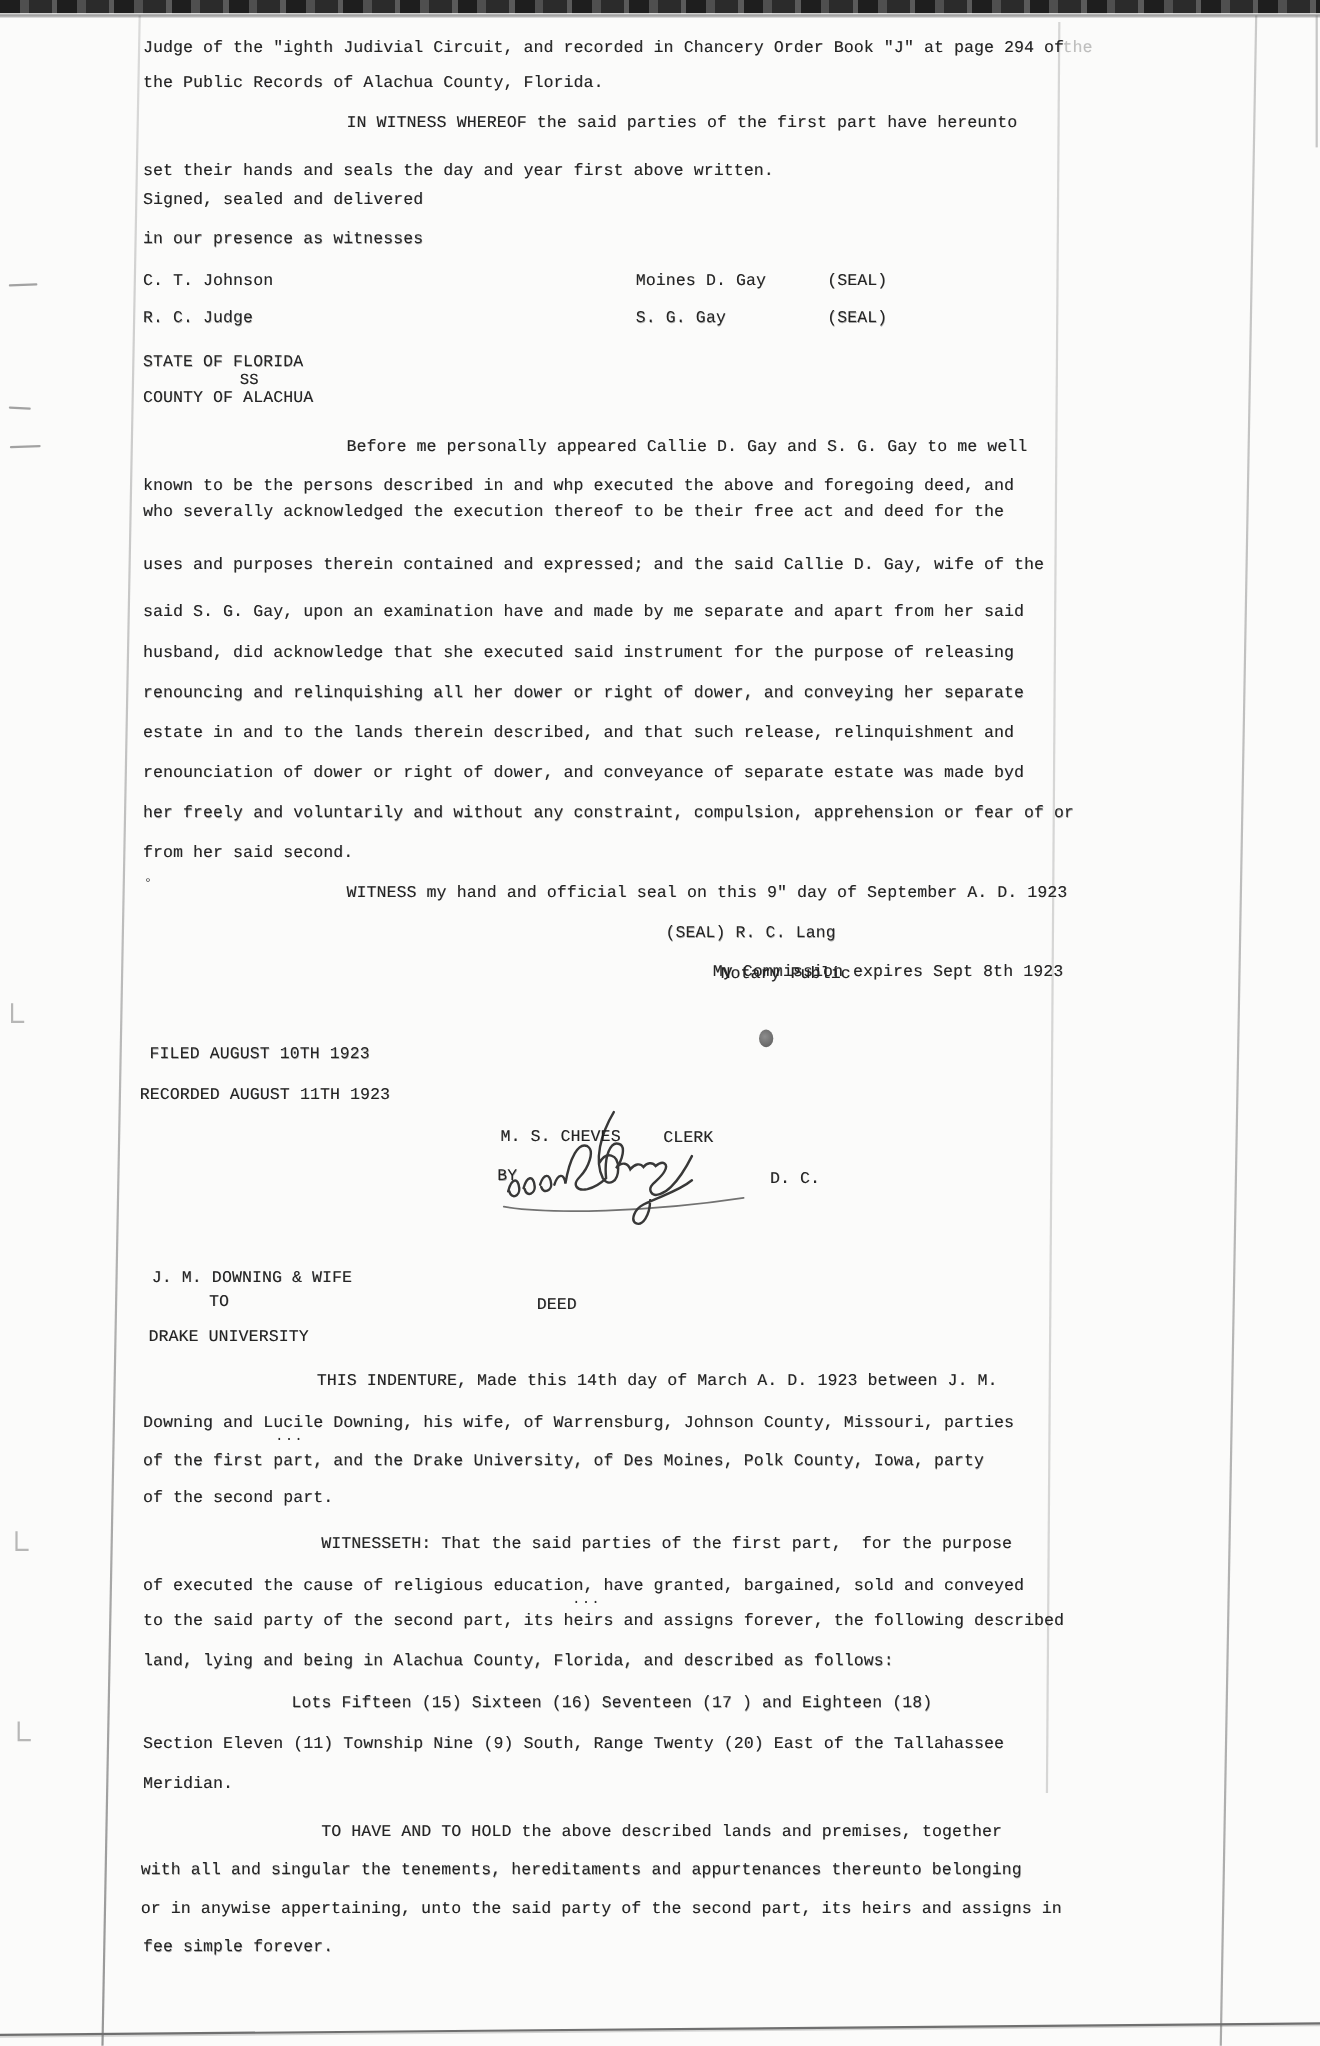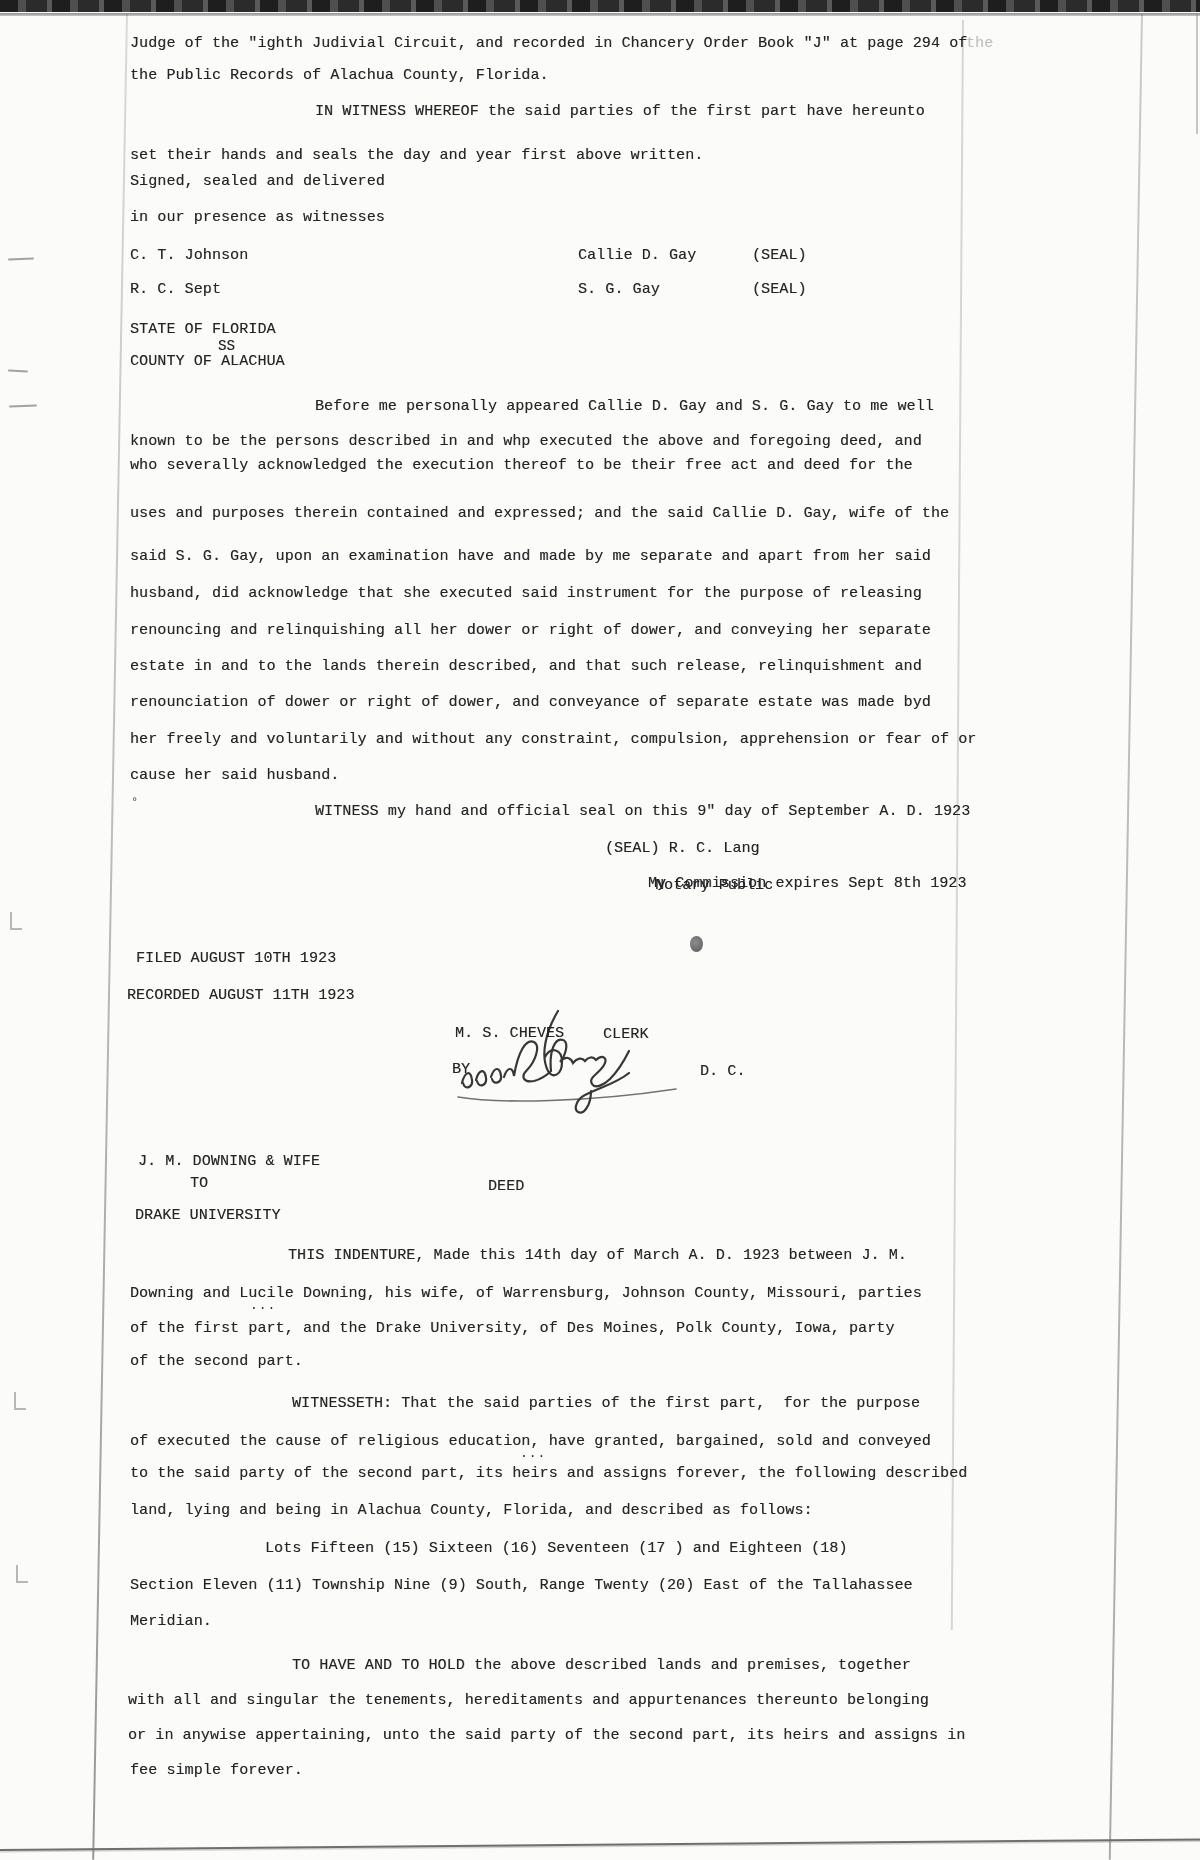--- a/index.html
+++ b/index.html
@@ -59,41 +59,41 @@
 
 <div class="tl" style="left:130px;top:36px">Judge of the "ighth Judivial Circuit, and recorded in Chancery Order Book "J" at page 294 of</div>
 <div class="tl faded" style="left:966px;top:36px">the</div>
 <div class="tl" style="left:130px;top:68px">the Public Records of Alachua County, Florida.</div>
 <div class="tl" style="left:315px;top:104px">IN WITNESS WHEREOF the said parties of the first part have hereunto</div>
 <div class="tl" style="left:130px;top:148px">set their hands and seals the day and year first above written.</div>
 <div class="tl" style="left:130px;top:174px">Signed, sealed and delivered</div>
 <div class="tl" style="left:130px;top:210px">in our presence as witnesses</div>
 
 <span class="tl" style="left:130px;top:248px">C. T. Johnson</span>
-<span class="tl" style="left:578px;top:248px">Callie D. Gay</span>
+<span class="tl" style="left:578px;top:248px">Moines D. Gay</span>
 <span class="tl" style="left:752px;top:248px">(SEAL)</span>
-<span class="tl" style="left:130px;top:282px">R. C. Sept</span>
+<span class="tl" style="left:130px;top:282px">R. C. Judge</span>
 <span class="tl" style="left:578px;top:282px">S. G. Gay</span>
 <span class="tl" style="left:752px;top:282px">(SEAL)</span>
 
 <div class="tl" style="left:130px;top:322px">STATE OF FLORIDA</div>
 <div class="tl small" style="left:218px;top:339px">SS</div>
 <div class="tl" style="left:130px;top:354px">COUNTY OF ALACHUA</div>
 
 <div class="tl" style="left:315px;top:399px">Before me personally appeared Callie D. Gay and S. G. Gay to me well</div>
 <div class="tl" style="left:130px;top:434px">known to be the persons described in and whp executed the above and foregoing deed, and</div>
 <div class="tl" style="left:130px;top:458px">who severally acknowledged the execution thereof to be their free act and deed for the</div>
 <div class="tl" style="left:130px;top:506px">uses and purposes therein contained and expressed; and the said Callie D. Gay, wife of the</div>
 <div class="tl" style="left:130px;top:549px">said S. G. Gay, upon an examination have and made by me separate and apart from her said</div>
 <div class="tl" style="left:130px;top:586px">husband, did acknowledge that she executed said instrument for the purpose of releasing</div>
 <div class="tl" style="left:130px;top:623px">renouncing and relinquishing all her dower or right of dower, and conveying her separate</div>
 <div class="tl" style="left:130px;top:659px">estate in and to the lands therein described, and that such release, relinquishment and</div>
 <div class="tl" style="left:130px;top:695px">renounciation of dower or right of dower, and conveyance of separate estate was made byd</div>
 <div class="tl" style="left:130px;top:732px">her freely and voluntarily and without any constraint, compulsion, apprehension or fear of or</div>
-<div class="tl" style="left:130px;top:768px">cause her said husband.</div>
+<div class="tl" style="left:130px;top:768px">from her said second.</div>
 
 <span class="degree" style="left:131px;top:796px">°</span>
 
 <div class="tl" style="left:315px;top:804px">WITNESS my hand and official seal on this 9" day of September A. D. 1923</div>
 <div class="tl" style="left:605px;top:841px">(SEAL) R. C. Lang</div>
 <div class="tl" style="left:655px;top:878px">Notary Public</div>
 <div class="tl" style="left:648px;top:876px">My Commission expires Sept 8th 1923</div>
 <div class="stamp" style="left:690px;top:936px"></div>
 
 <div class="tl" style="left:136px;top:951px">FILED AUGUST 10TH 1923</div>

